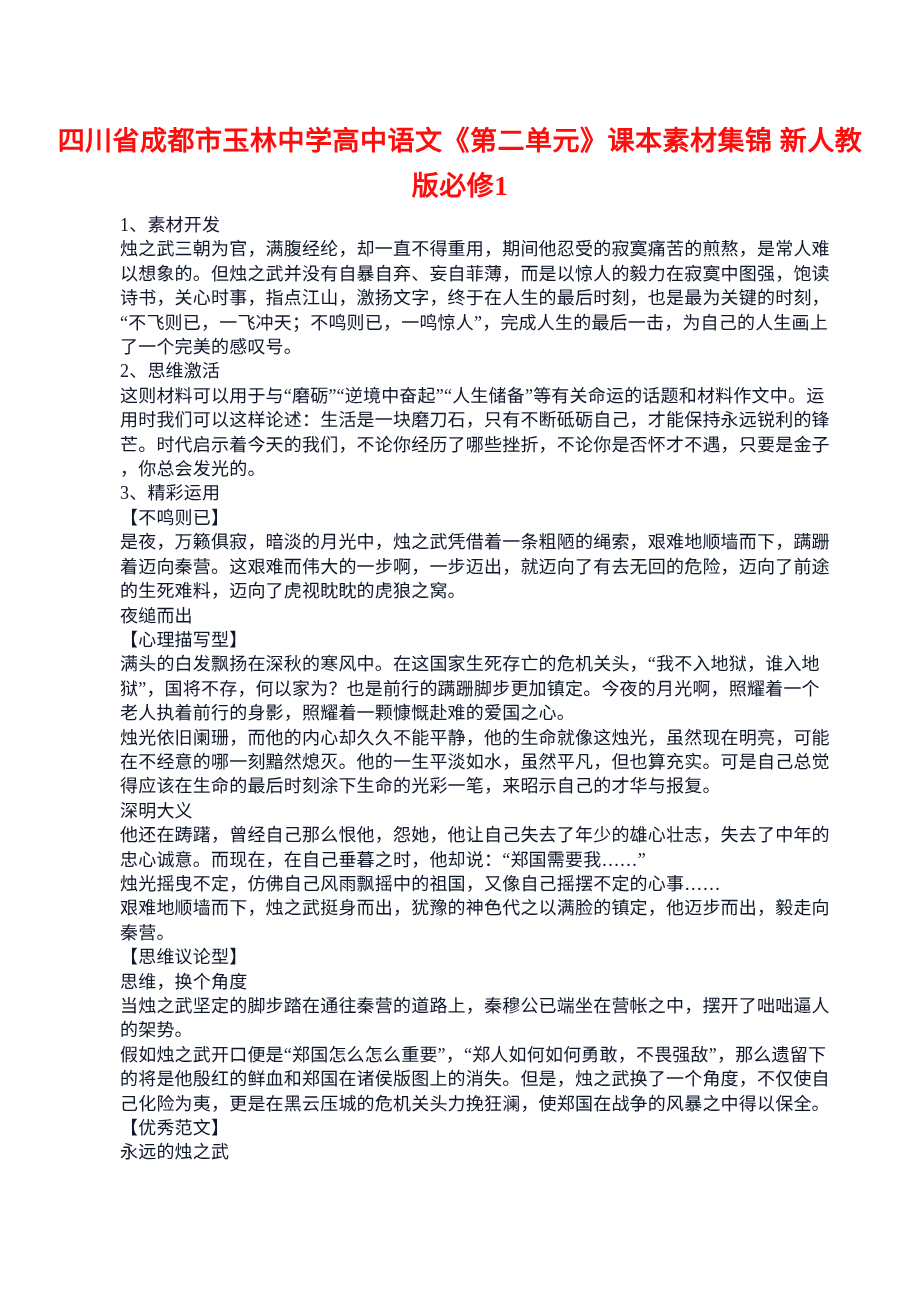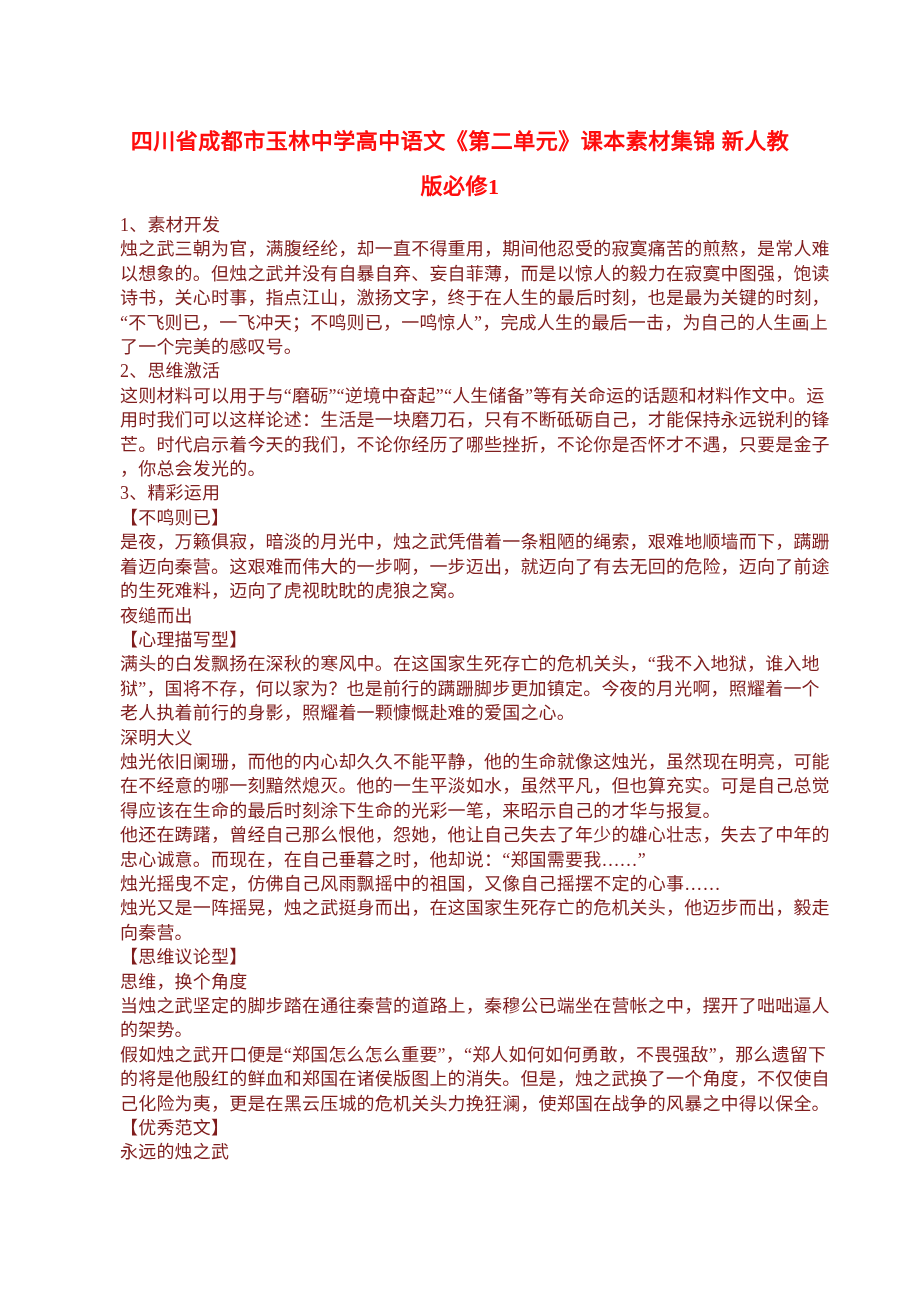--- a/index.html
+++ b/index.html
@@ -15,21 +15,21 @@
   }
   .page {
     position: relative;
     width: 920px;
     height: 1302px;
     background: #ffffff;
   }
   .title {
     padding-top: 119px;
     text-align: center;
-    font-size: 22px;
+    font-size: 27px;
     font-weight: bold;
     line-height: 45px;
     letter-spacing: 0.5px;
   }
   .title-line {
     white-space: nowrap;
   }
   .content {
     margin: 4px 88px 0 120px;
     width: 712px;
@@ -47,36 +47,36 @@
   }
 </style>
 </head>
 <body>
 
 <div class="page" style="background: rgb(255, 255, 255);">
   <header class="title" style="color: rgb(254, 13, 13);">
     <div class="title-line">四川省成都市玉林中学高中语文《第二单元》课本素材集锦 新人教</div>
     <div class="title-line">版必修1</div>
   </header>
-  <main class="content" style="color: #7f1d1d;">
+  <main class="content" style="color: #0f172a;">
       <p class="block section-heading">1、素材开发</p>
       <p class="block paragraph">烛之武三朝为官，满腹经纶，却一直不得重用，期间他忍受的寂寞痛苦的煎熬，是常人难以想象的。但烛之武并没有自暴自弃、妄自菲薄，而是以惊人的毅力在寂寞中图强，饱读诗书，关心时事，指点江山，激扬文字，终于在人生的最后时刻，也是最为关键的时刻，“不飞则已，一飞冲天；不鸣则已，一鸣惊人”，完成人生的最后一击，为自己的人生画上了一个完美的感叹号。</p>
       <p class="block section-heading">2、思维激活</p>
       <p class="block paragraph">这则材料可以用于与“磨砺”“逆境中奋起”“人生储备”等有关命运的话题和材料作文中。运用时我们可以这样论述：生活是一块磨刀石，只有不断砥砺自己，才能保持永远锐利的锋芒。时代启示着今天的我们，不论你经历了哪些挫折，不论你是否怀才不遇，只要是金子，你总会发光的。</p>
       <p class="block section-heading">3、精彩运用</p>
       <p class="block bracket-heading">【不鸣则已】</p>
       <p class="block paragraph">是夜，万籁俱寂，暗淡的月光中，烛之武凭借着一条粗陋的绳索，艰难地顺墙而下，蹒跚着迈向秦营。这艰难而伟大的一步啊，一步迈出，就迈向了有去无回的危险，迈向了前途的生死难料，迈向了虎视眈眈的虎狼之窝。</p>
       <p class="block subtitle">夜缒而出</p>
       <p class="block bracket-heading">【心理描写型】</p>
       <p class="block paragraph">满头的白发飘扬在深秋的寒风中。在这国家生死存亡的危机关头，“我不入地狱，谁入地狱”，国将不存，何以家为？也是前行的蹒跚脚步更加镇定。今夜的月光啊，照耀着一个老人执着前行的身影，照耀着一颗慷慨赴难的爱国之心。</p>
+      <p class="block paragraph">烛光依旧阑珊，而他的内心却久久不能平静，他的生命就像这烛光，虽然现在明亮，可能在不经意的哪一刻黯然熄灭。他的一生平淡如水，虽然平凡，但也算充实。可是自己总觉得应该在生命的最后时刻涂下生命的光彩一笔，来昭示自己的才华与报复。</p>
       <p class="block subtitle">深明大义</p>
-      <p class="block paragraph">烛光依旧阑珊，而他的内心却久久不能平静，他的生命就像这烛光，虽然现在明亮，可能在不经意的哪一刻黯然熄灭。他的一生平淡如水，虽然平凡，但也算充实。可是自己总觉得应该在生命的最后时刻涂下生命的光彩一笔，来昭示自己的才华与报复。</p>
       <p class="block paragraph">他还在踌躇，曾经自己那么恨他，怨她，他让自己失去了年少的雄心壮志，失去了中年的忠心诚意。而现在，在自己垂暮之时，他却说：“郑国需要我……”</p>
       <p class="block paragraph">烛光摇曳不定，仿佛自己风雨飘摇中的祖国，又像自己摇摆不定的心事……</p>
-      <p class="block paragraph">烛光又是一阵摇晃，烛之武挺身而出，在这国家生死存亡的危机关头，他迈步而出，毅走向秦营。</p>
+      <p class="block paragraph">艰难地顺墙而下，烛之武挺身而出，犹豫的神色代之以满脸的镇定，他迈步而出，毅走向秦营。</p>
       <p class="block bracket-heading">【思维议论型】</p>
       <p class="block subtitle">思维，换个角度</p>
       <p class="block paragraph">当烛之武坚定的脚步踏在通往秦营的道路上，秦穆公已端坐在营帐之中，摆开了咄咄逼人的架势。</p>
       <p class="block paragraph">假如烛之武开口便是“郑国怎么怎么重要”，“郑人如何如何勇敢，不畏强敌”，那么遗留下的将是他殷红的鲜血和郑国在诸侯版图上的消失。但是，烛之武换了一个角度，不仅使自己化险为夷，更是在黑云压城的危机关头力挽狂澜，使郑国在战争的风暴之中得以保全。</p>
       <p class="block bracket-heading">【优秀范文】</p>
       <p class="block subtitle">永远的烛之武</p>
     </main>
 </div>
 
 </body></html>

